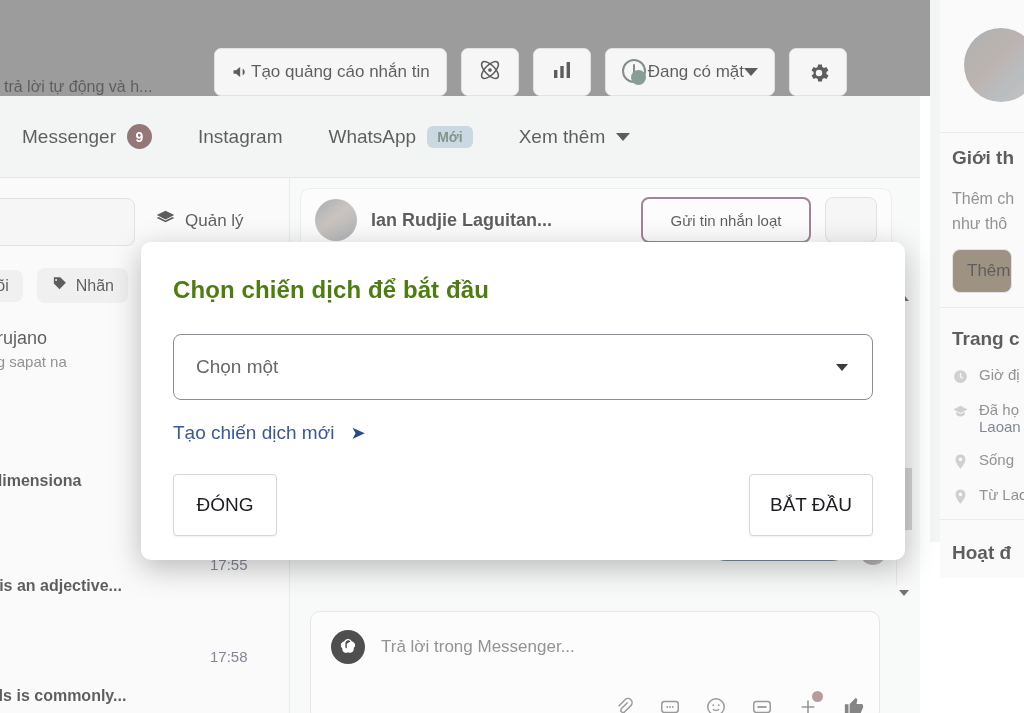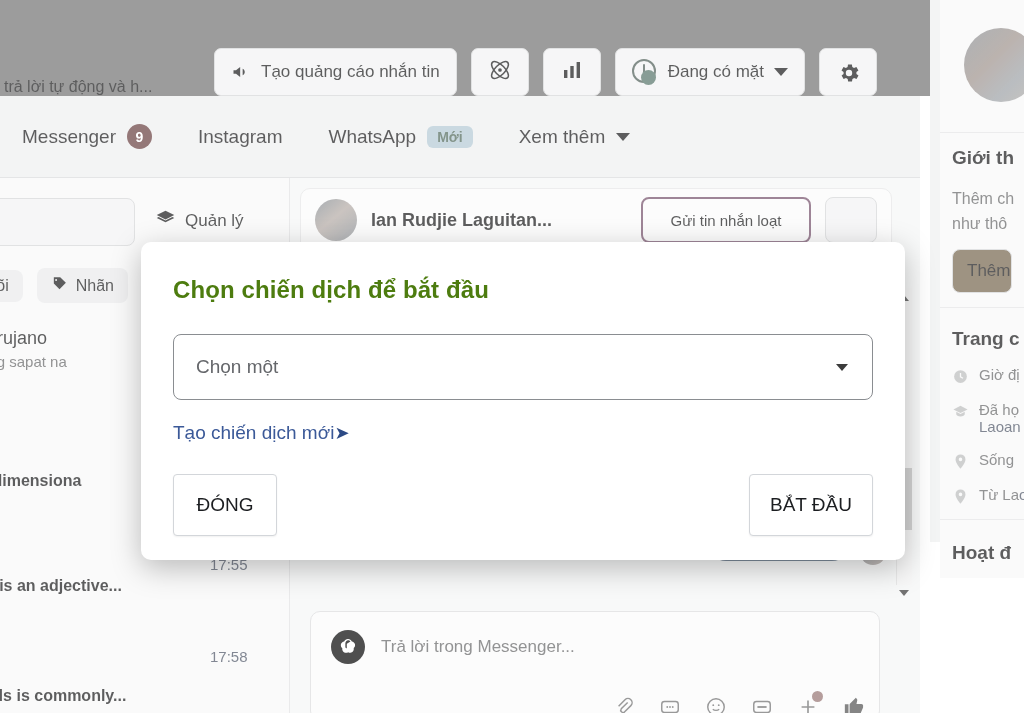--- a/index.html
+++ b/index.html
@@ -23,21 +23,21 @@
     display: flex; align-items: flex-end;
     padding-left: 0px;
   }
   .toolbar-left-text {
     font-size: 16px; color: #1c1e21;
     white-space: nowrap; overflow: hidden;
     width: 200px; padding-left: 4px;
   }
   .tb-btn {
     height: 48px; border: 1px solid #cfd3d8; border-radius: 7px;
-    background: #eceff2; display: flex; align-items: center; gap: 10px;
+    background: #eceff2; display: flex; align-items: center; gap: 0;
     padding: 0 16px; font-size: 17px; color: #1c1e21; cursor: pointer;
     white-space: nowrap;
   }
   .tb-btn.icononly { width: 58px; justify-content: center; padding: 0; }
   .tb-sp { width: 14px; }
 
   .megaphone { display:inline-block; width:20px; height:20px; }
   .gear-ic { display:inline-block; width:22px; height:22px; }
 
   .status-dot-wrap { position: relative; width: 26px; height: 26px; }
@@ -192,21 +192,21 @@
     margin-top: 30px; height: 66px; border:1px solid #8a8d91; border-radius: 8px;
     display:flex; align-items:center; padding: 7px 22px;
     font-size: 19px; color:#65676b; cursor: pointer; position: relative;
   }
   .select-caret {
     position:absolute; right: 24px;
     width:0;height:0;border-left:6px solid transparent;border-right:6px solid transparent;border-top:7px solid #3c3c3c;
   }
   .create-link {
     margin-top: 22px; font-size: 19px; color:#3b5998; cursor: pointer;
-    display:inline-flex; align-items:center; gap: 0;
+    display:inline-flex; align-items:center; gap: 16px;
   }
   .arrow-right { color:#2c4a85; font-size: 18px; }
   .btnrow { position:absolute; left:32px; right:32px; bottom: 24px; display:flex; justify-content:space-between; }
   .mbtn {
     border:1px solid #d3d6da; border-radius: 4px; background:#fff;
     min-width: 104px; height: 62px; font-size: 19px; color:#1c1e21;
     display:flex; align-items:center; justify-content:center; cursor:pointer; padding: 0 20px;
     box-shadow: 0 1px 2px rgba(0,0,0,.06);
   }
 </style>

